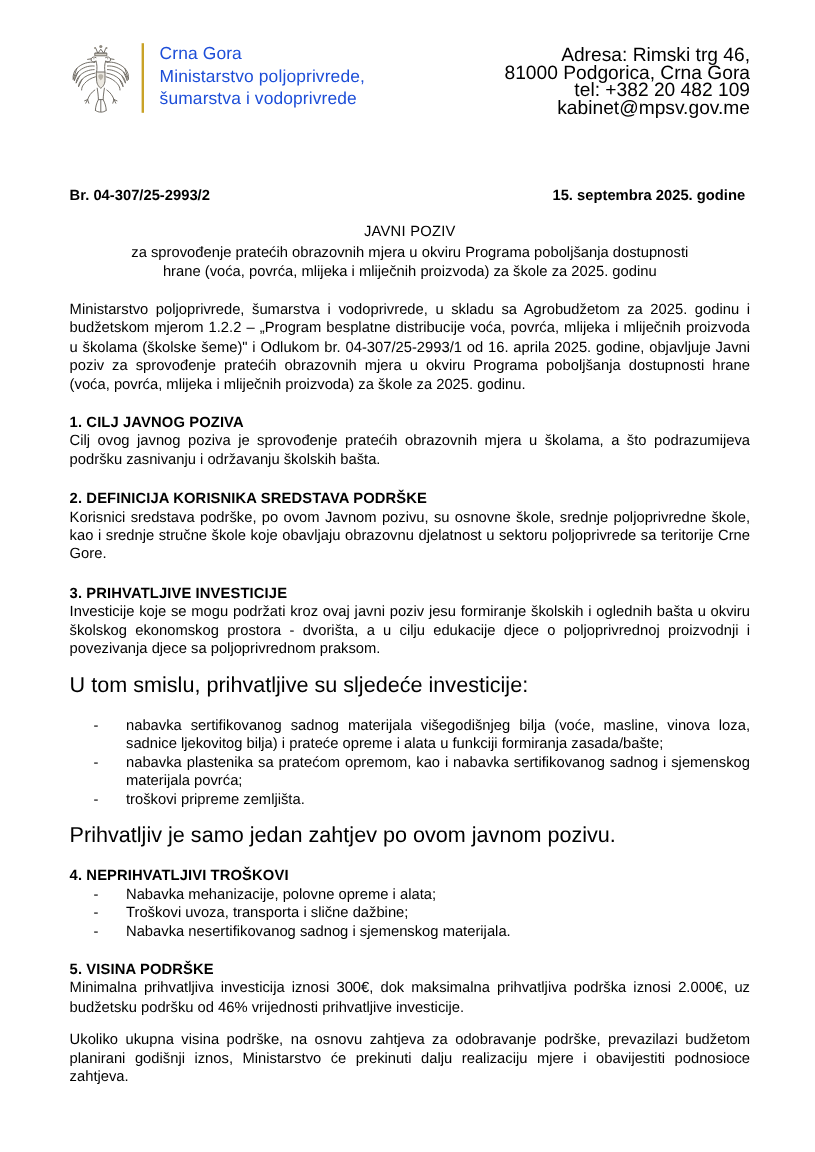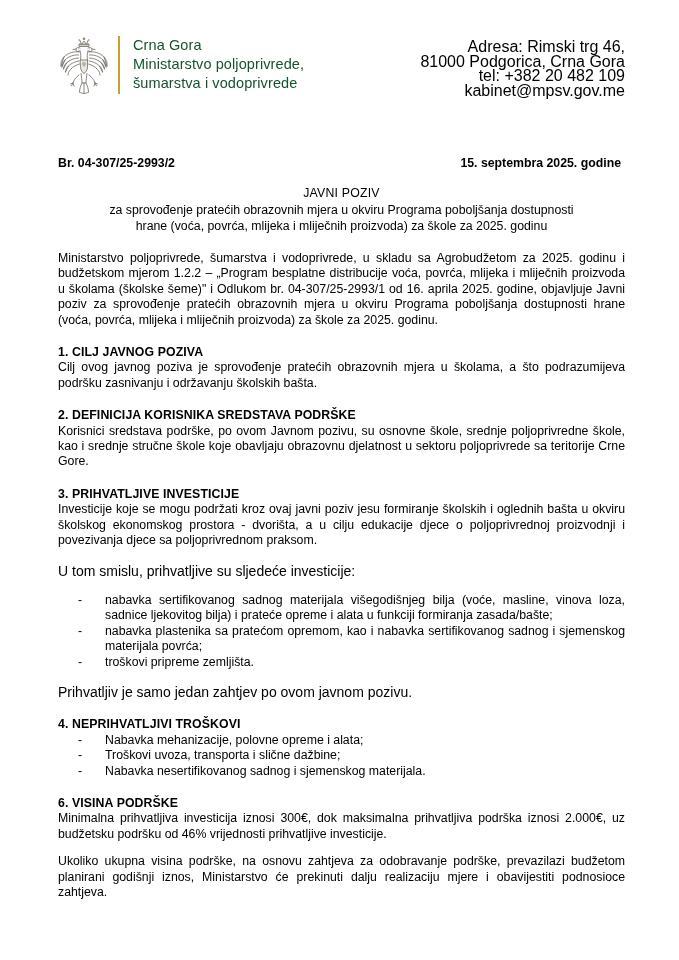--- a/index.html
+++ b/index.html
@@ -49,21 +49,21 @@
   .brand-rule {
     width: 2px;
     background: #c9a227;
     margin: 2px 13px 2px 8px;
     flex: 0 0 2px;
   }
 
   .brand-lines {
     font-size: 14.5px;
     line-height: 19px;
-    color: #14532d;
+    color: #1d4ed8;
     letter-spacing: 0.1px;
     padding-top: 2px;
   }
 
   .address {
     text-align: right;
     font-size: 16px;
     line-height: 14.5px;
     color: #000000;
     padding-top: 6px;
@@ -135,21 +135,21 @@
     text-justify: inter-word;
   }
   ul.dash-list li .dash {
     position: absolute;
     left: 20px;
     top: 0;
   }
   ul.dash-list li:last-child { text-align: left; }
 
   .plain-line {
-    font-size: 14px;
+    font-size: 18px;
     line-height: 15.4px;
     margin-top: 15px;
   }
 </style>
 </head>
 <body>
 
 <div class="page">
 
   <div class="letterhead">
@@ -279,17 +279,17 @@
     <li>
       <span class="dash">-</span>
       <span>Troškovi uvoza, transporta i slične dažbine;</span>
     </li>
     <li>
       <span class="dash">-</span>
       <span>Nabavka nesertifikovanog sadnog i sjemenskog materijala.</span>
     </li>
   </ul>
 
-  <h2 class="section-heading">6. VISINA PODRŠKE</h2>
+  <h2 class="section-heading">5. VISINA PODRŠKE</h2>
   <p class="body-text">Minimalna prihvatljiva investicija iznosi 300€, dok maksimalna prihvatljiva podrška iznosi 2.000€, uz budžetsku podršku od 46% vrijednosti prihvatljive investicije.</p>
   <p class="body-text tight">Ukoliko ukupna visina podrške, na osnovu zahtjeva za odobravanje podrške, prevazilazi budžetom planirani godišnji iznos, Ministarstvo će prekinuti dalju realizaciju mjere i obavijestiti podnosioce zahtjeva.</p>
 
 </div>
 
 </body></html>

